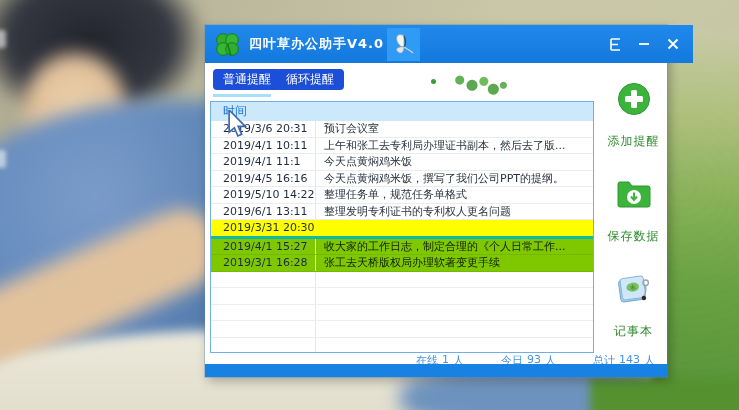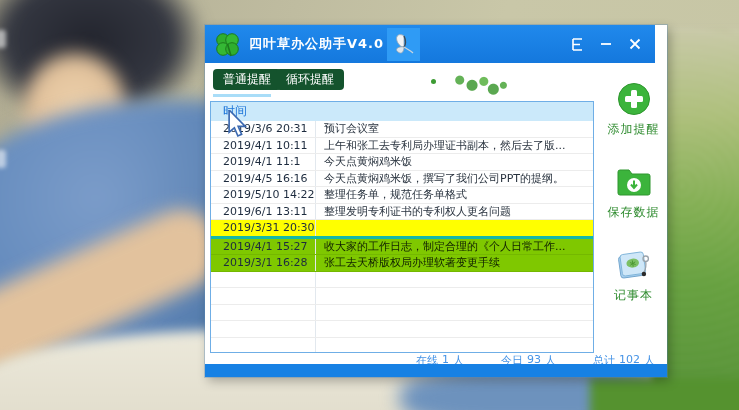--- a/index.html
+++ b/index.html
@@ -30,32 +30,32 @@
       linear-gradient(180deg,#c5c6a2 0%,#a9bc74 22%,#7dab4b 45%,#5f9c36 65%,#4c8a2c 100%);
     filter:blur(3px);}
   .wp-grass-corner{left:590px;top:378px;width:160px;height:50px;
     background:#55922f;filter:blur(5px);}
   .wp-edge-mark{left:-4px;width:10px;height:18px;border-radius:3px;background:rgba(255,255,255,.55);filter:blur(2px);}
 
   
   .appwin{position:absolute;left:205px;top:25px;width:462px;height:352px;background:#ffffff;
     box-shadow:0 0 0 1px rgba(90,140,190,.35),3px 4px 10px rgba(0,0,0,.28);}
 
-  .titlebar{position:absolute;left:0;top:0;width:450px;height:38px;
+  .titlebar{position:absolute;left:0;top:0;width:488px;height:38px;
     background:linear-gradient(180deg,#2089ec,#1478dd);display:flex;align-items:center;}
   .clover-badge{margin-left:9px;width:27px;height:27px;flex:0 0 auto;}
   .win-title{margin-left:8px;color:#ffffff;font-size:13px;font-weight:bold;letter-spacing:1px;}
   .butterfly{position:absolute;left:182px;top:3px;width:33px;height:33px;background:#2f9bf5;
     display:flex;align-items:center;justify-content:center;}
   .win-controls{position:absolute;right:10px;top:0;height:38px;display:flex;align-items:center;gap:9px;}
   .ctrl{width:20px;height:20px;display:flex;align-items:center;justify-content:center;cursor:pointer;}
 
   
   .tabbar{position:absolute;left:0;top:38px;width:462px;height:38px;background:#ffffff;}
-  .tab{position:absolute;top:6px;height:21px;padding:0 10px;background:#14532d;color:#fff;
+  .tab{position:absolute;top:6px;height:21px;padding:0 10px;background:#1d4ed8;color:#fff;
     font-size:12px;line-height:21px;border-radius:4px;cursor:pointer;}
   .tab-1{left:8px;}
   .tab-2{left:71px;text-align:center;}
   .tab-underline{position:absolute;left:8px;top:31px;width:58px;height:3px;background:#a9ddf8;}
   .deco-dot{position:absolute;left:226px;top:16px;width:5px;height:5px;border-radius:50%;background:#3d9b33;}
   .deco-clovers{position:absolute;left:248px;top:8px;width:56px;height:26px;
     background:
       radial-gradient(circle at 12% 35%,#4aa53a 0 4px,rgba(0,0,0,0) 5px),
       radial-gradient(circle at 34% 55%,#3f9a33 0 5px,rgba(0,0,0,0) 6px),
       radial-gradient(circle at 55% 40%,#57b13f 0 4px,rgba(0,0,0,0) 5px),
@@ -76,21 +76,21 @@
     overflow:hidden;color:#1d2b3e;}
   .tcell.content{flex:1;padding-left:8px;overflow:hidden;text-overflow:clip;}
   .hl-yellow{background:#ffff00;border-bottom:3px solid #14b8a6;color:#1a1a1a;}
   .hl-green{background:#7fc800;border-bottom:1px solid #74b800;color:#102000;}
   .trow.empty .tcell{color:transparent;}
 
   
   .sidepanel{position:absolute;left:395px;top:56px;width:67px;display:flex;flex-direction:column;align-items:center;}
   .side-btn{display:flex;flex-direction:column;align-items:center;margin-bottom:26px;cursor:pointer;}
   .side-icon{width:36px;height:36px;display:flex;align-items:center;justify-content:center;}
-  .side-label{margin-top:4px;font-size:12px;color:#2e8b2e;letter-spacing:1px;}
+  .side-label{margin-top:16px;font-size:12px;color:#2e8b2e;letter-spacing:1px;}
 
   
   .statusline{position:absolute;left:0;top:328px;width:450px;height:14px;display:flex;
     justify-content:flex-end;gap:37px;font-size:11px;color:#4593e6;}
   .stat{display:flex;gap:4px;}
   .bottombar{position:absolute;left:0;top:339px;width:462px;height:13px;background:#1781e4;}
 
   
   .cursor{position:absolute;left:227px;top:110px;width:24px;height:28px;z-index:50;}
 </style>
@@ -265,21 +265,21 @@
         <span>1</span>
         <span>人</span>
       </span>
       <span class="stat">
         <span>今日</span>
         <span>93</span>
         <span>人</span>
       </span>
       <span class="stat">
         <span>总计</span>
-        <span>102</span>
+        <span>143</span>
         <span>人</span>
       </span>
     </div>
 
     <div class="bottombar"></div>
   </div>
 
   <svg class="cursor" viewBox="0 0 14 17">
     <polygon points="1,0 1,13.5 4.2,10.8 6.3,15.8 8.6,14.8 6.5,9.9 10.8,9.9" fill="#ffffff" stroke="#3a68b0" stroke-width="1"></polygon>
   </svg>

